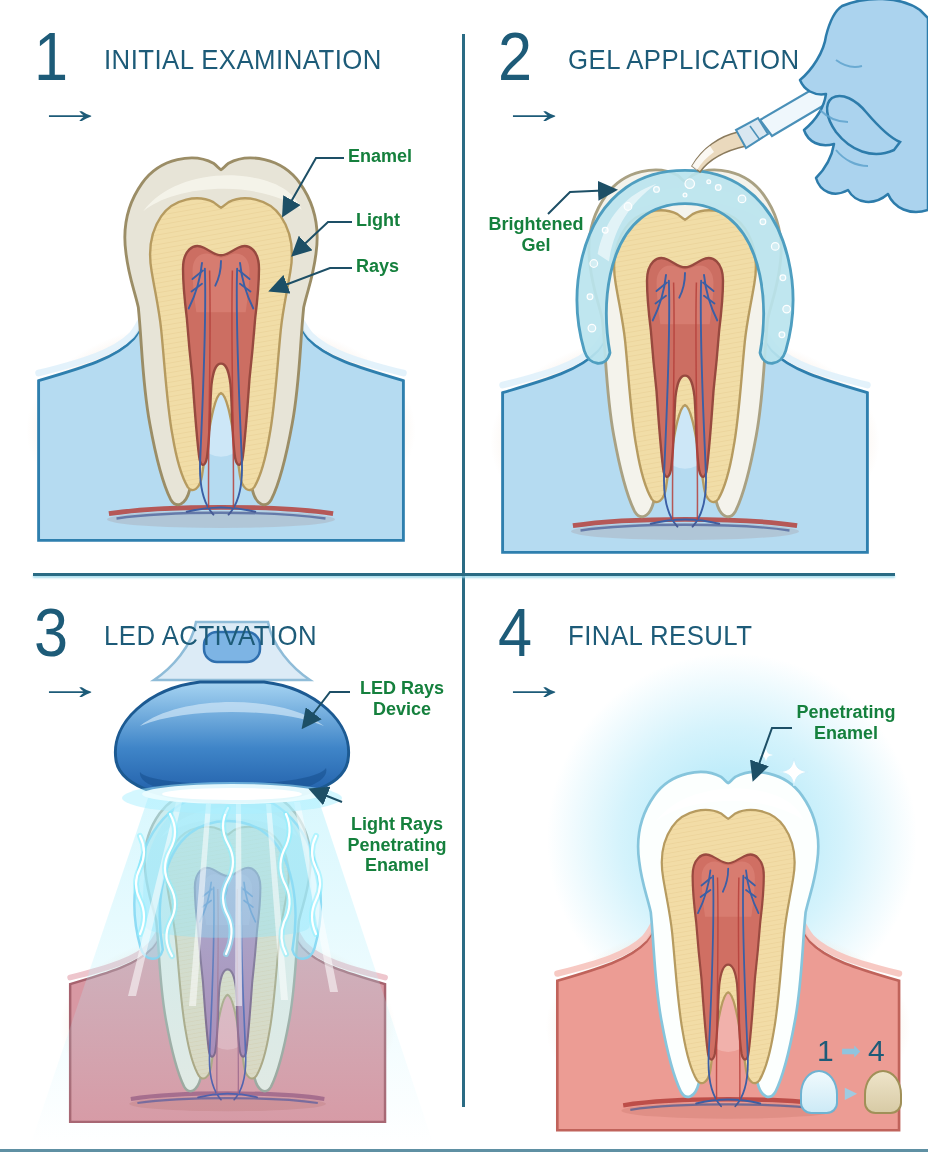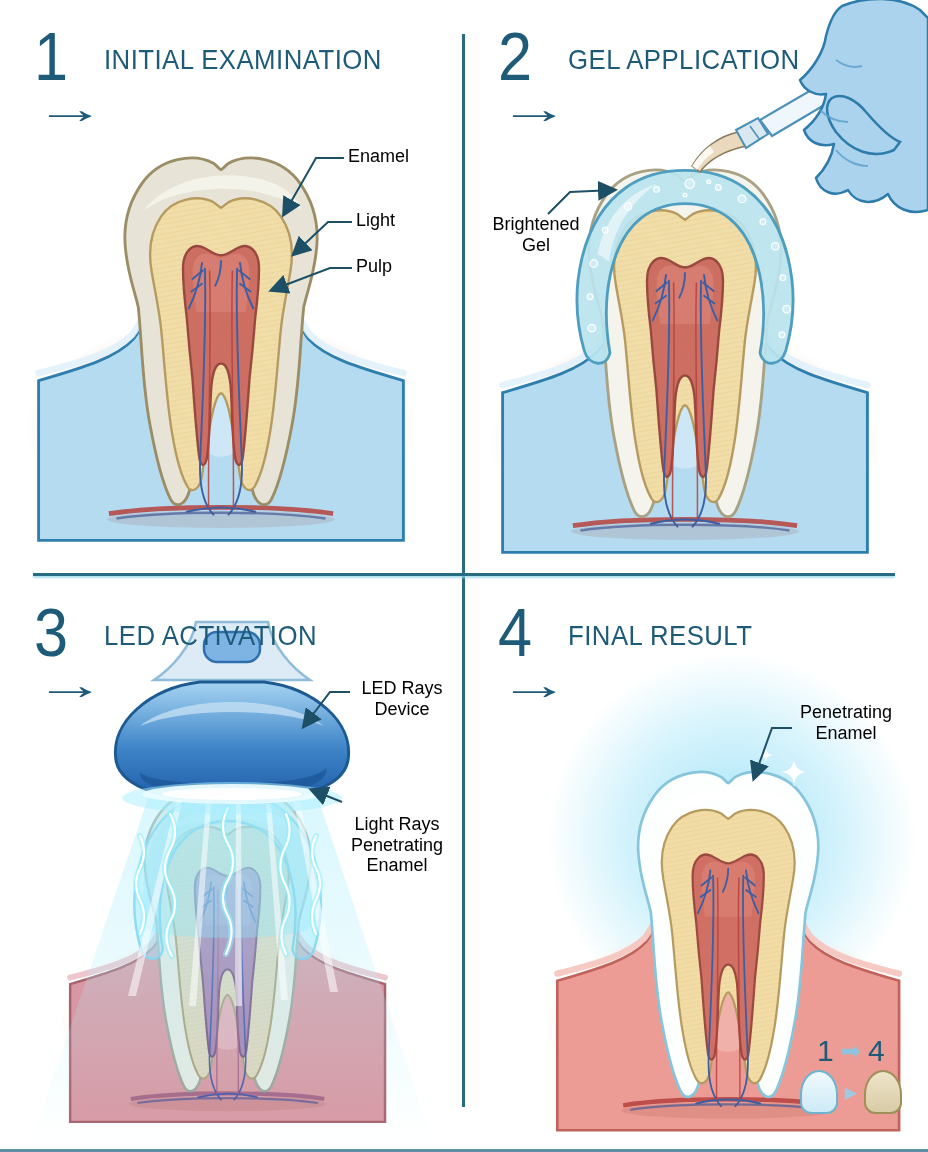--- a/index.html
+++ b/index.html
@@ -15,21 +15,21 @@
   #p1{left:0;top:0;} #p2{left:464px;top:0;} #p3{left:0;top:576px;} #p4{left:464px;top:576px;}
   .art{position:absolute;left:0;top:0;width:464px;height:576px;}
   
   .step-number{position:absolute;left:34px;top:22px;font-size:68px;line-height:1;color:#1d5b78;
                font-weight:400;transform:scaleX(.9);transform-origin:left top;}
   .step-title{position:absolute;left:104px;top:44px;margin:0;font-size:28px;letter-spacing:.5px;
               font-weight:400;color:#1d5b78;transform:scaleX(.92);transform-origin:left top;white-space:nowrap;}
   .step-arrow{position:absolute;left:34px;top:88px;font-size:42px;line-height:1;color:#1d5b78;
               transform:scaleX(1.7);transform-origin:left top;}
   
-  .label{position:absolute;color:#000000;font-size:18px;font-weight:400;line-height:1.15;}
+  .label{position:absolute;color:#15803d;font-size:18px;font-weight:700;line-height:1.15;}
   .lbl-left{text-align:left;} .lbl-center{text-align:center;}
   #p1 .lbl-enamel{left:348px;top:146px;width:90px;}
   #p1 .lbl-dentin{left:356px;top:210px;width:90px;}
   #p1 .lbl-pulp{left:356px;top:256px;width:90px;}
   #p2 .lbl-gel{left:22px;top:214px;width:100px;}
   #p3 .lbl-device{left:350px;top:102px;width:104px;}
   #p3 .lbl-rays{left:342px;top:206px;width:110px;margin-top:32px;}
   #p4 .lbl-bright{left:330px;top:126px;width:104px;}
   
   #p1 .art,#p2 .art{--gum:#b5dbf1;--gumLine:#2e7fae;--gumHi:#e0f1fb;--enamel:#e7e4d7;--enamelLine:#9b8d66;
@@ -156,21 +156,21 @@
         <polyline class="connector" points="344,158 316,158 284,214" marker-end="url(#arrowhead)"></polyline>
         <polyline class="connector" points="352,222 328,222 294,254" marker-end="url(#arrowhead)"></polyline>
         <polyline class="connector" points="352,268 330,268 272,290" marker-end="url(#arrowhead)"></polyline>
       </g>
     </svg>
     <div class="step-number">1</div>
     <h2 class="step-title">INITIAL EXAMINATION</h2>
     <div class="step-arrow">→</div>
     <div class="label lbl-left lbl-enamel">Enamel</div>
     <div class="label lbl-left lbl-dentin">Light</div>
-    <div class="label lbl-left lbl-pulp">Pulp</div>
+    <div class="label lbl-left lbl-pulp">Rays</div>
   </section>
 
   <section class="panel" id="p2">
     <svg class="art" viewBox="0 0 464 576">
       <use href="#tooth-anatomy" transform="translate(50,140) scale(0.95)"></use>
       <g transform="translate(50,140) scale(0.95)">
         <path d="M 74 222 C 56 160 70 84 118 50 C 152 26 208 26 242 50 C 290 84 304 160 286 222
                  C 281 238 263 240 259 224 C 269 168 259 108 226 82 C 200 62 160 62 134 82
                  C 101 108 91 168 101 224 C 97 240 79 238 74 222 Z" fill="rgba(186,228,238,.92)" stroke="#4e9ec0" stroke-width="3"></path>
         <path d="M 88 120 C 96 80 120 56 150 46 C 120 68 104 96 100 128 Z" fill="#ffffff" opacity=".55"></path>

